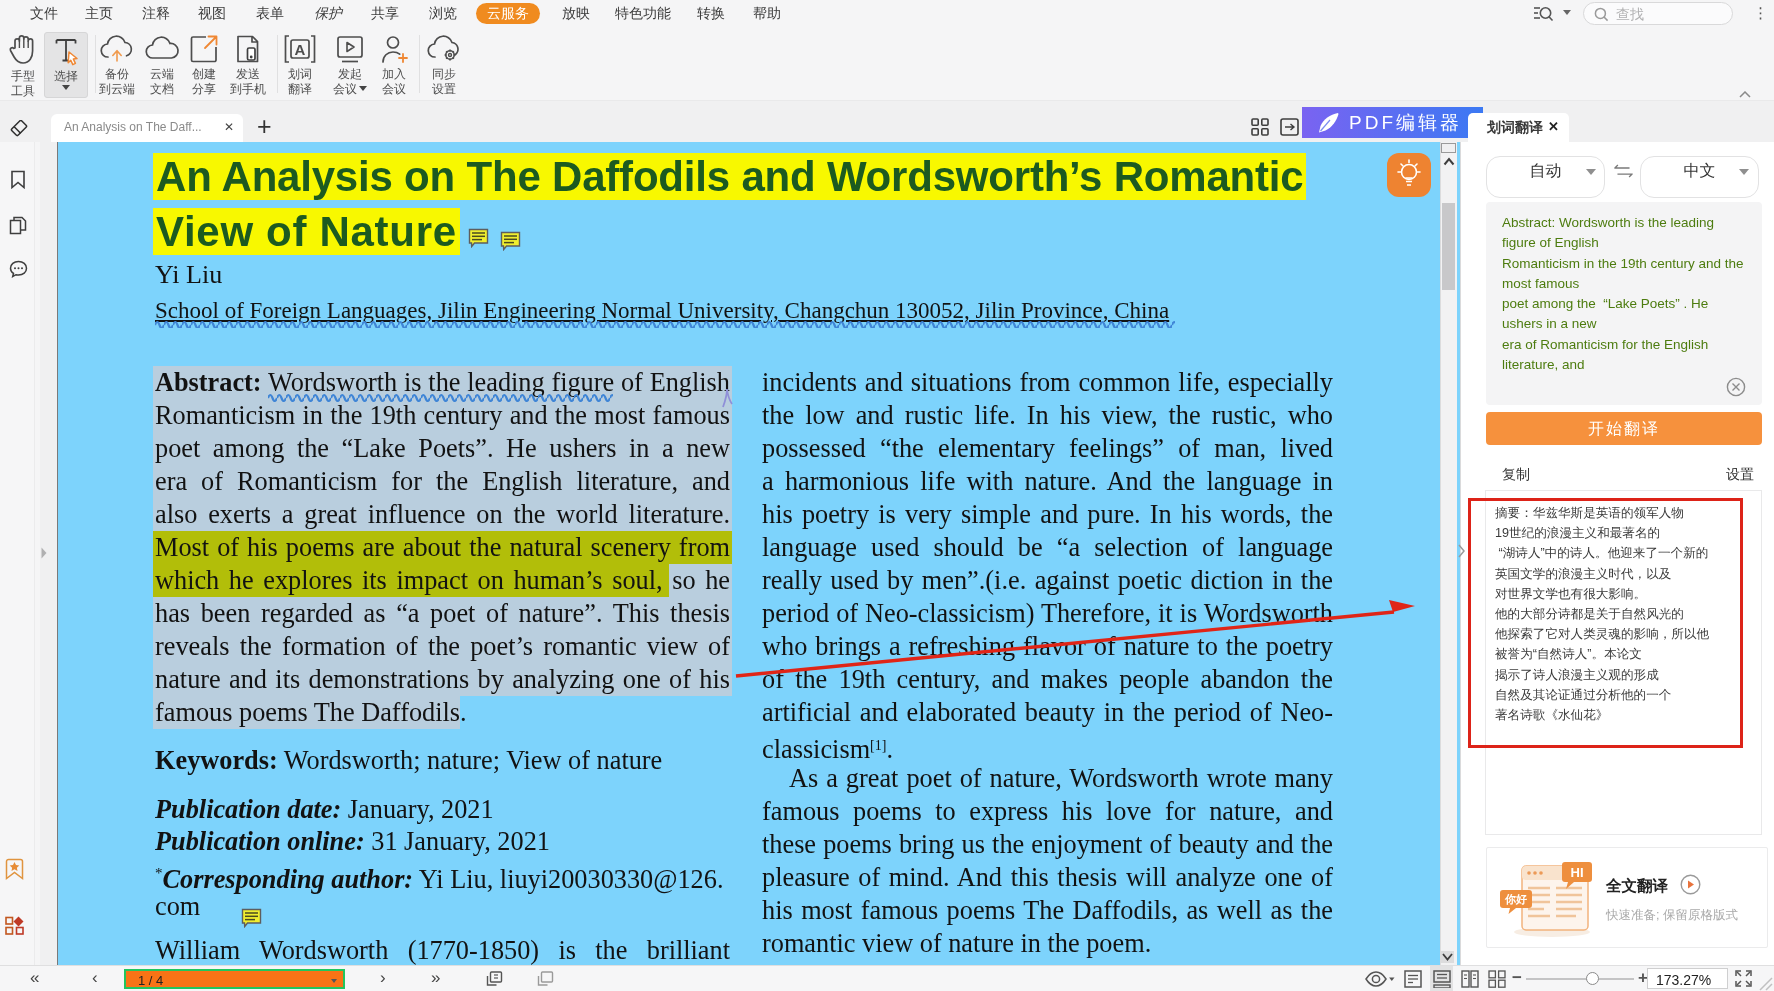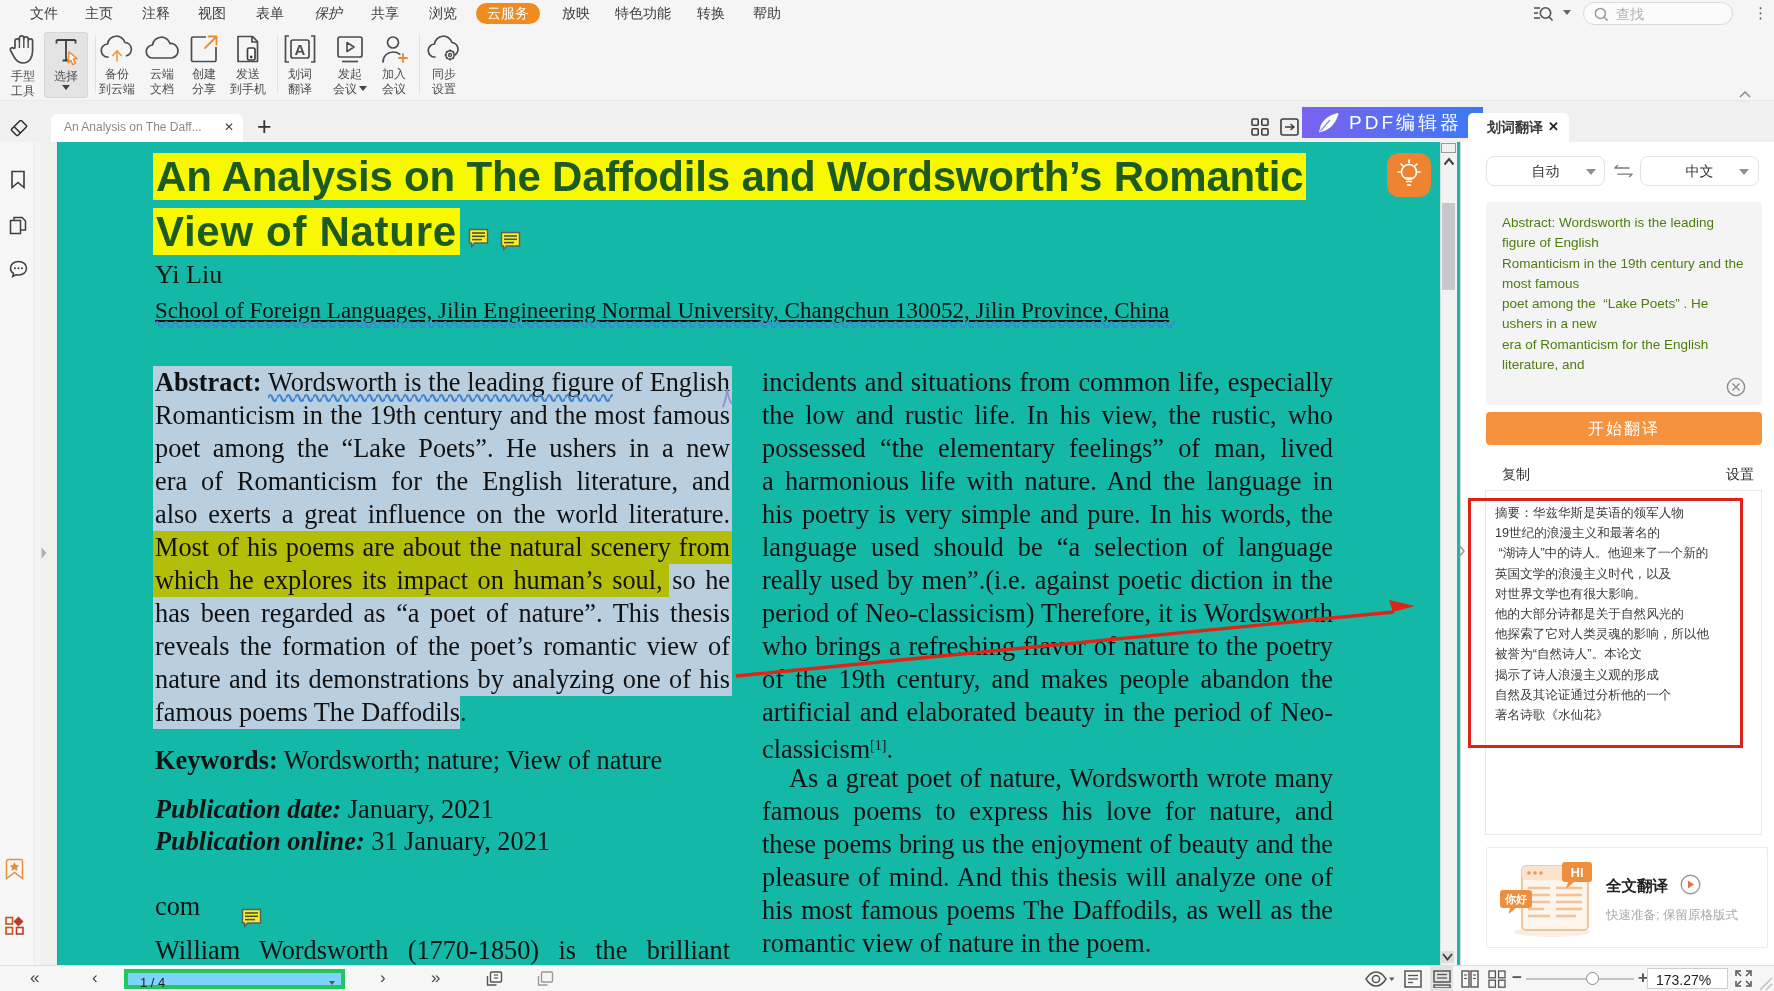--- a/index.html
+++ b/index.html
@@ -27,39 +27,39 @@
 #doctab .x { position:absolute; right:9px; top:6px; font-size:12px; color:#444; }
 #plustab { position:absolute; left:257px; top:11px; font-size:25px; color:#333; font-weight:400; }
 #editorbtn { position:absolute; left:1302px; top:107px; width:181px; height:31px; background:linear-gradient(90deg,#7a63f1,#3b79f3); color:#fff; font-size:19px; line-height:31px; text-align:center; }
 #transtab { position:absolute; left:1468px; top:113px; width:101px; height:29px; background:#fff; border-radius:5px 5px 0 0;font-weight:bold; }
 #transtab .t { position:absolute; left:19px; top:6px; font-size:14px; color:#3a3a3a; }
 #transtab .x { position:absolute; right:10px; top:6px; font-size:13px; color:#222; }
 
 
 #sidebar { position:absolute; left:0; top:142px; width:35px; height:823px; background:#f6f6f7; border-right:1px solid #ebebec; }
 #viewer { position:absolute; left:40px; top:142px; width:1420px; height:823px; background:#f0f0f1; }
-#page { position:absolute; left:17px; top:0; width:1629px; height:823px; background:#14b8a6; border-left:1px solid #7a7a7a; border-right:4px solid #a3a3a3; }
+#page { position:absolute; left:17px; top:0; width:1629px; height:823px; background:#7dd3fc; border-left:1px solid #7a7a7a; border-right:4px solid #a3a3a3; }
 #vscroll { position:absolute; left:1400px; top:0; width:17px; height:823px; background:#f2f2f3; border-left:1px solid #dcdcdd; }
 #rpanel { position:absolute; left:1460px; top:142px; width:314px; height:823px; background:#fff; border-left:1px solid #dadadb; }
 
 
 .ser { font-family:"Liberation Serif",serif; color:#121212; }
 .just { text-align:justify; text-align-last:justify; word-spacing:0px; }
 .lin { position:absolute; left:97px; width:575px; height:33px; font-family:"Liberation Serif",serif; font-size:26.3px; line-height:33px; color:#121212; }
 .linr { position:absolute; left:704px; width:571px; height:33px; font-family:"Liberation Serif",serif; font-size:26.3px; line-height:33px; color:#121212; }
 .hb { position:absolute; left:95px; width:579px; height:33px; background:#b9cede; }
 sup.fn { font-size:14px; vertical-align:8px; }
 .hly { background:#f8f800; }
 
 
 #statusbar { position:absolute; left:0; top:965px; width:1774px; height:26px; background:#f6f6f7; border-top:1px solid #dfdfe0; }
 #statusbar .ic { position:absolute; color:#555; }
 
 
-.dd { position:absolute; top:156px; height:30px; border:1px solid #e2e2e3; border-radius:8px; background:#fff; font-size:14px; color:#333; text-align:center; line-height:28px; }
+.dd { position:absolute; top:156px; height:42px; border:1px solid #e2e2e3; border-radius:14px; background:#fff; font-size:16px; color:#333; text-align:center; line-height:28px; }
 .caret { position:absolute; top:12px; width:0; height:0; border-left:5px solid transparent; border-right:5px solid transparent; border-top:6px solid #8f8f8f; }
 #srcbox { position:absolute; left:1486px; top:202px; width:276px; height:203px; background:#f4f4f5; border-radius:4px; }
 #srcbox .tx { position:absolute; left:16px; top:11px; font-size:13.5px; line-height:20.3px; color:#4d7c0f; }
 #gobtn { position:absolute; left:1486px; top:412px; width:276px; height:33px; background:#f6913d; border-radius:4px; color:#fff; font-size:16px; text-align:center; line-height:33px; letter-spacing:2px; }
 #outbox { position:absolute; left:1485px; top:490px; width:277px; height:345px; border:1px solid #e9e9ea; background:#fff; }
 #redbox { position:absolute; left:1468px; top:498px; width:275px; height:250px; border:3px solid #dd2318; }
 #cntx { position:absolute; left:1495px; top:503px; font-size:12.6px; line-height:20.2px; color:#3a3a3a; }
 #ftcard { position:absolute; left:1486px; top:847px; width:282px; height:101px; border:1px solid #ebebec; border-radius:2px; background:#fff; }
 </style>
 </head>
@@ -282,20 +282,21 @@
         <rect width="345" height="12" fill="url(#wavy)"></rect>
       </svg>
 
     <svg class="abs" style="left:663px;top:246px;" width="12" height="20" viewBox="0 0 12 20">
         <path d="M2 19 Q6 8 6 1 Q7 10 11 16" fill="none" stroke="#8f8fd8" stroke-width="1.8"></path>
       </svg>
 
     <div class="lin" style="top:602px;width:650px;"><b>Keywords:</b> Wordsworth; nature; View of nature</div>
     <div class="lin" style="top:651px;width:650px;"><b><i>Publication date:</i></b> January, 2021</div>
     <div class="lin" style="top:683px;width:650px;"><b><i>Publication online:</i></b> 31 January, 2021</div>
+    <div class="lin" style="top:715px;width:650px;"><sup style="font-size:15px;">*</sup><b><i>Corresponding author:</i></b> Yi Liu, liuyi20030330@126.</div>
     <div class="lin" style="top:748px;">com</div>
     <svg class="abs" style="left:183px;top:766px;" width="21" height="20" viewBox="0 0 21 20">
       <path d="M1.5 1.5 h18 v13.5 h-13 l-2.8 3.5 l-0.2 -3.5 h-2 z" fill="#f0ee2e" stroke="#5e5e5e" stroke-width="1.4"></path>
       <g stroke="#4a4a20" stroke-width="1.5">
           <line x1="4" y1="5" x2="17" y2="5"></line>
           <line x1="4" y1="8.3" x2="17" y2="8.3"></line>
           <line x1="4" y1="11.6" x2="14" y2="11.6"></line>
         </g>
     </svg>
     <div class="lin just" style="top:792px;">William Wordsworth (1770-1850) is the brilliant</div>
@@ -378,21 +379,21 @@
   </svg>
   <div class="abs" style="left:119px;top:59px;font-size:12.5px;color:#a9a9a9;">快速准备; 保留原格版式</div>
 </div>
 <svg class="abs" style="left:1457px;top:543px;" width="9" height="16" viewBox="0 0 9 16">
     <path d="M2 2 l5 6 l-5 6" fill="none" stroke="#9a9a9a" stroke-width="1.5"></path>
   </svg>
 
 <div id="statusbar">
   <div class="ic" style="left:30px;top:2px;font-size:17px;color:#444;">«</div>
   <div class="ic" style="left:92px;top:2px;font-size:17px;color:#444;">‹</div>
-  <div class="abs" style="left:124px;top:3px;width:221px;height:20px;background:#7dd3fc;border:4px solid #22c55e;">
+  <div class="abs" style="left:124px;top:3px;width:221px;height:20px;background:#f97316;border:2px solid #22c55e;">
     <span style="position:absolute;left:12px;top:2px;font-size:13px;color:#222;">1 / 4</span>
     <div style="position:absolute;right:6px;top:8px;width:0;height:0;border-left:3.5px solid transparent;border-right:3.5px solid transparent;border-top:4.5px solid #555;"></div>
   </div>
   <div class="ic" style="left:380px;top:2px;font-size:17px;color:#444;">›</div>
   <div class="ic" style="left:431px;top:2px;font-size:17px;color:#444;">»</div>
   <svg class="ic" style="left:486px;top:5px;" width="17" height="16" viewBox="0 0 17 16">
     <rect x="4.5" y="1" width="11" height="10" rx="1" fill="none" stroke="#555" stroke-width="1.4"></rect>
     <path d="M1.5 5 v9 h9" fill="none" stroke="#555" stroke-width="1.4"></path>
     <line x1="8" y1="4" x2="12" y2="4" stroke="#555" stroke-width="1.2"></line>
       <line x1="8" y1="7" x2="12" y2="7" stroke="#555" stroke-width="1.2"></line>

